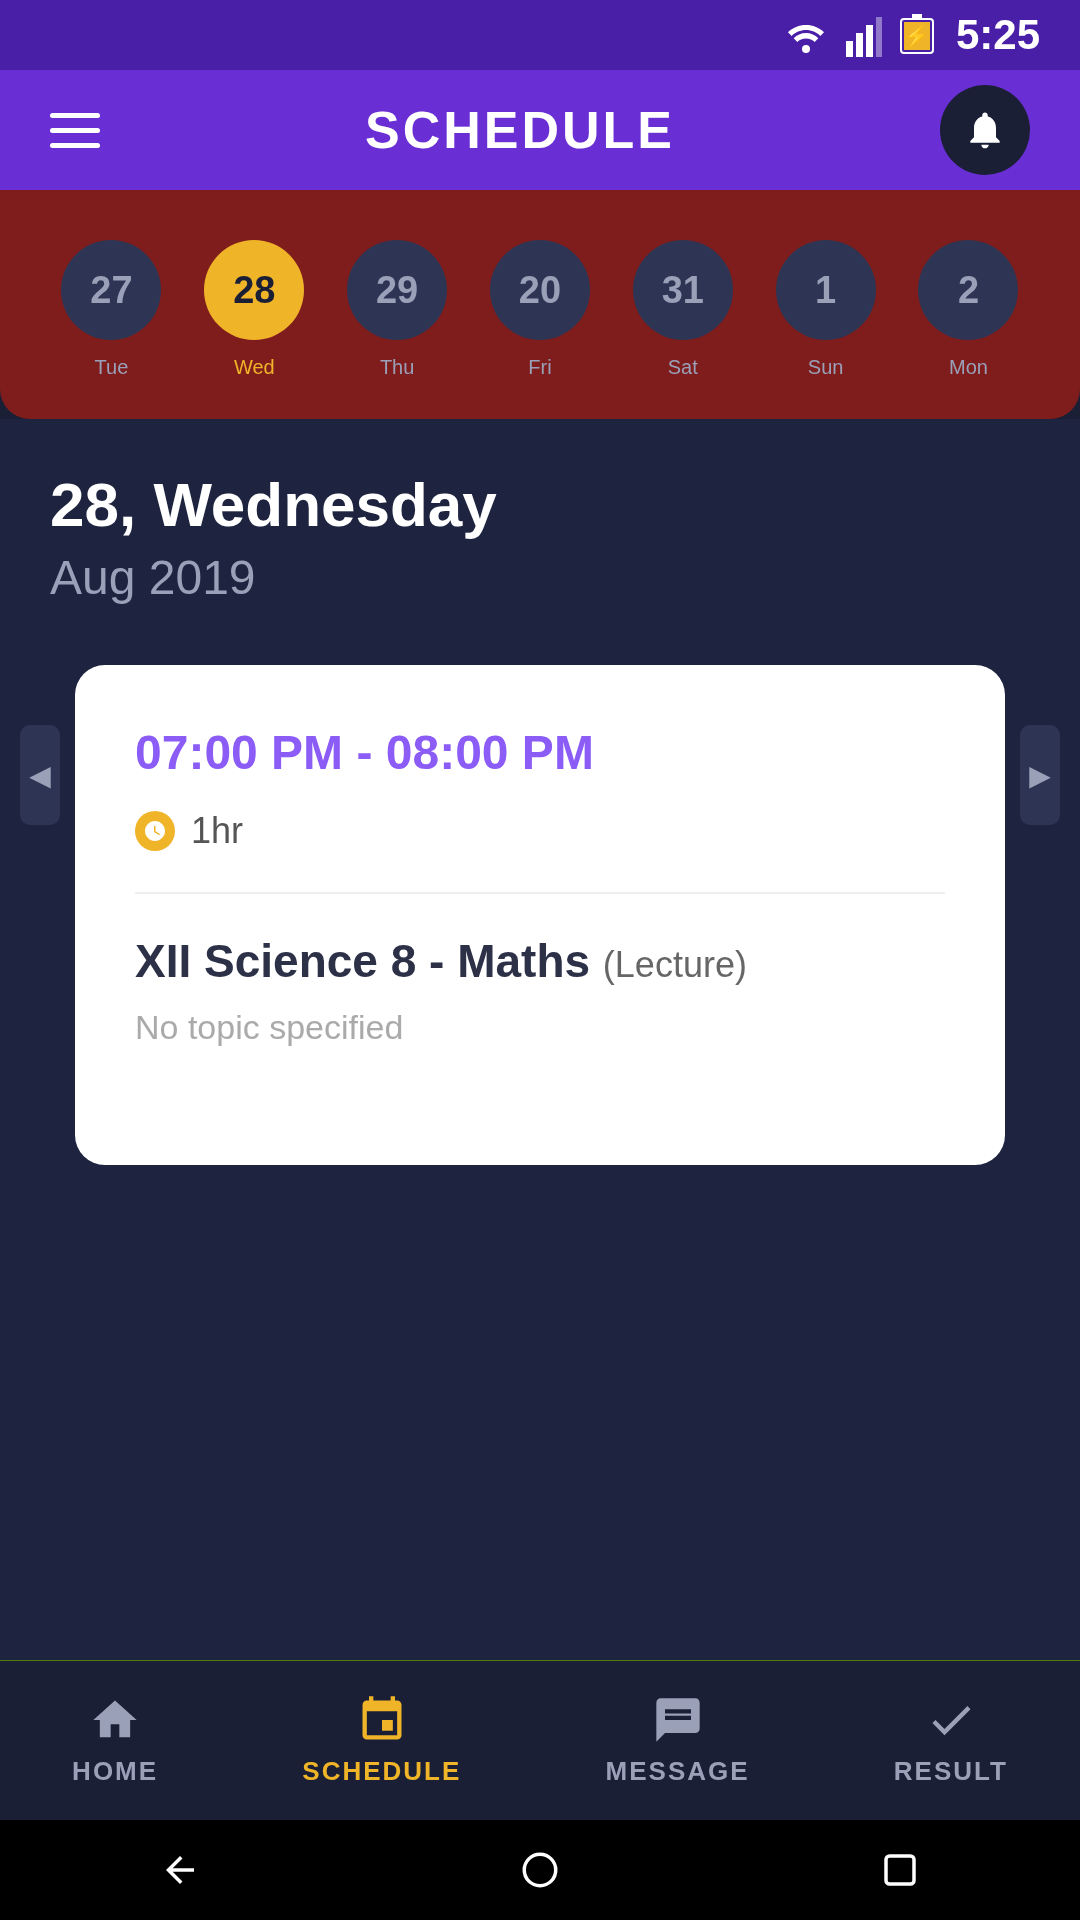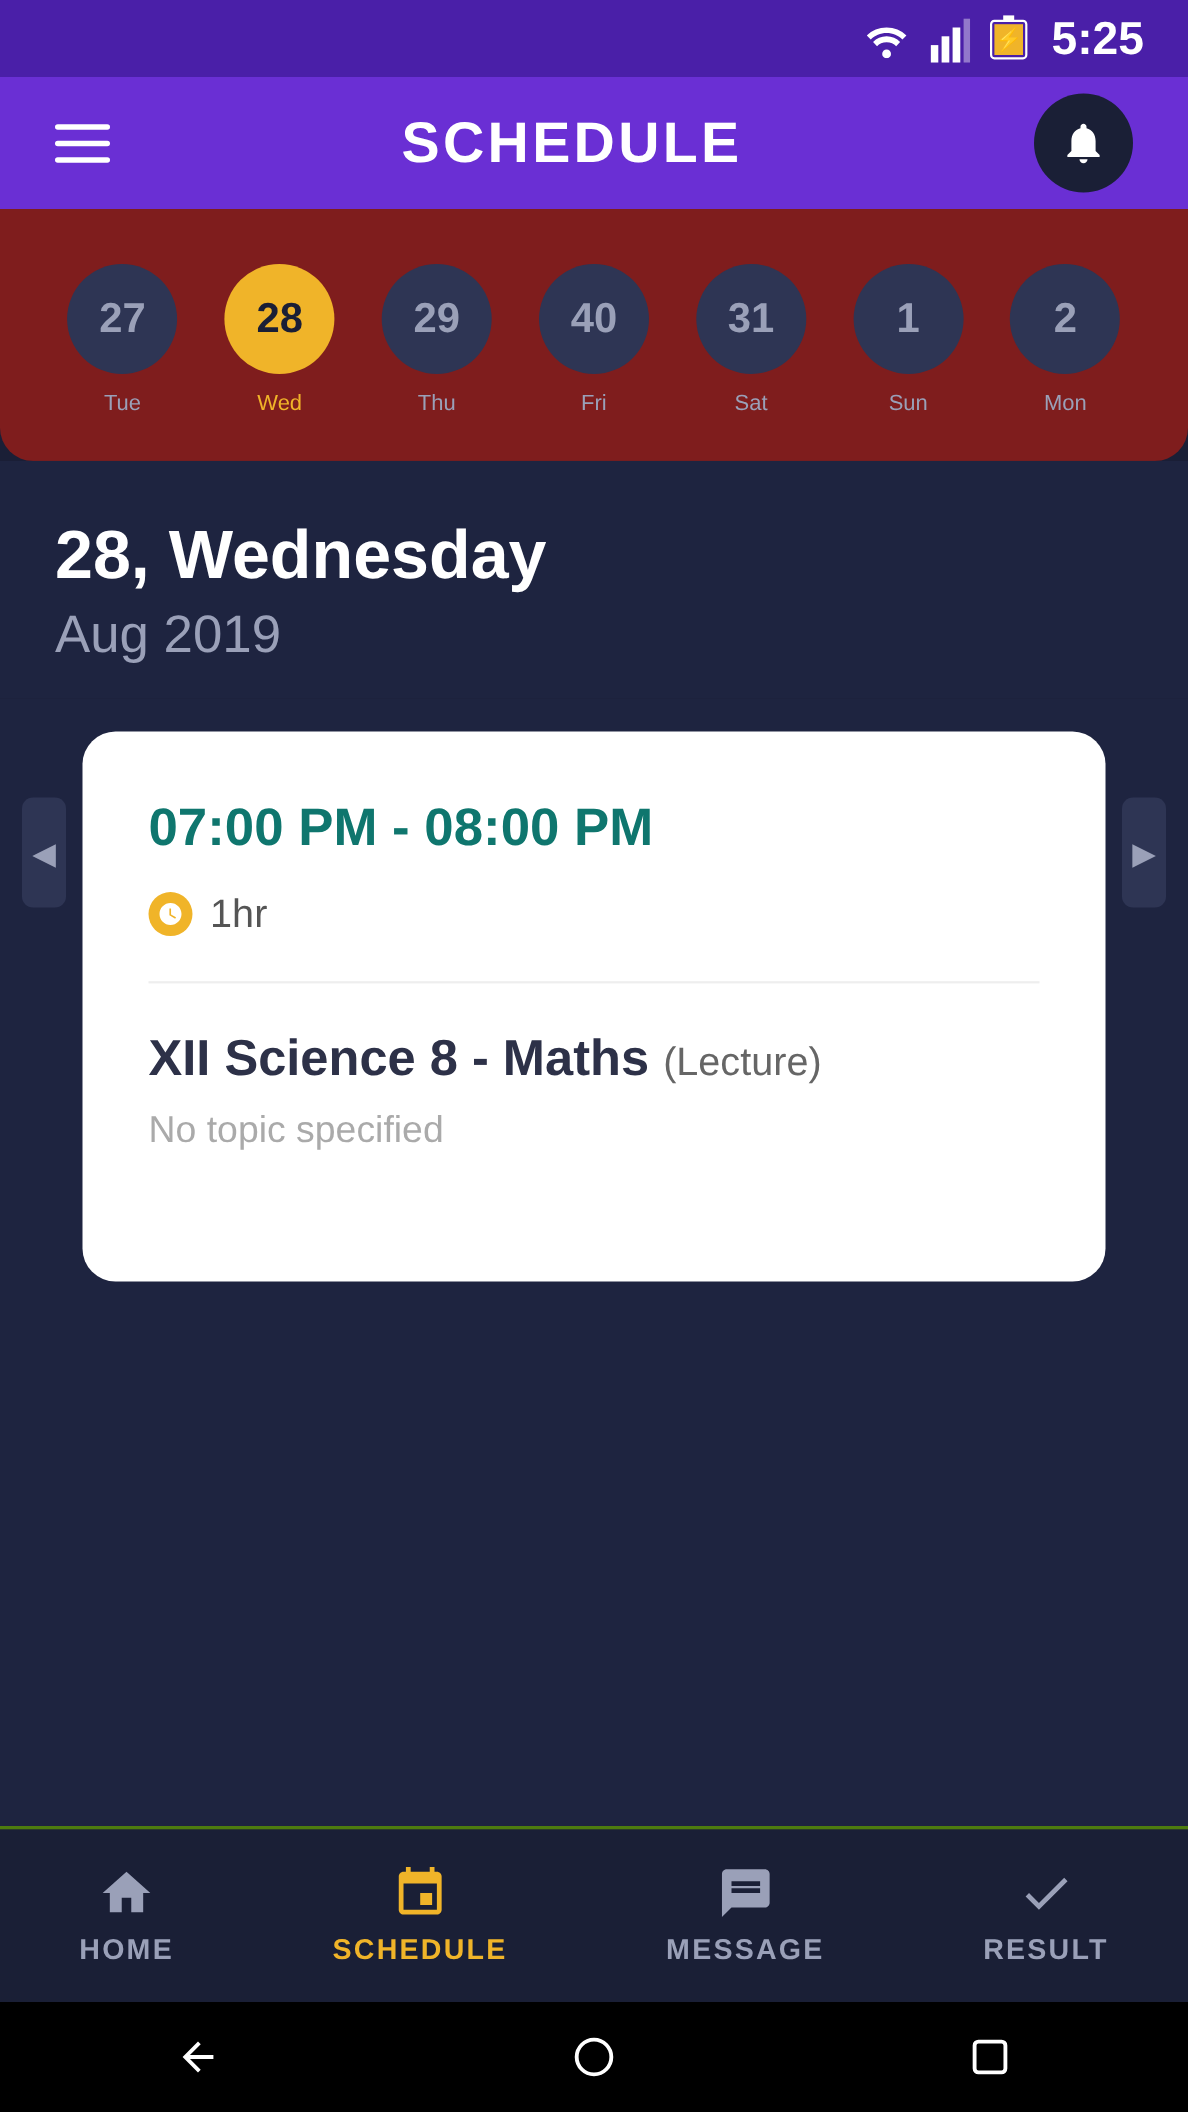--- a/index.html
+++ b/index.html
@@ -164,21 +164,21 @@
     .schedule-card {
       flex: 1;
       background: white;
       border-radius: 30px;
       padding: 60px 60px 70px;
       min-height: 500px;
     }
     .card-time {
       font-size: 48px;
       font-weight: bold;
-      color: #0f766e;
+      color: #8b5cf6;
       margin-bottom: 30px;
     }
     .card-duration {
       display: flex;
       align-items: center;
       gap: 16px;
       margin-bottom: 40px;
     }
     .clock-dot {
       width: 40px;
@@ -227,21 +227,21 @@
       color: #aaa;
     }
 
     
     .bottom-nav {
       background: #1a1f36;
       height: 160px;
       display: flex;
       align-items: center;
       justify-content: space-around;
-      border-top: 3px solid #4d7c0f;
+      border-top: 1px solid #4d7c0f;
     }
     .nav-item {
       display: flex;
       flex-direction: column;
       align-items: center;
       gap: 10px;
       cursor: pointer;
       padding: 10px 30px;
     }
     .nav-item svg {
@@ -334,21 +334,21 @@
       <div class="day-number active">28</div>
       <span class="day-label active">Wed</span>
     </div>
 
     <div class="day-item">
       <div class="day-number">29</div>
       <span class="day-label">Thu</span>
     </div>
 
     <div class="day-item">
-      <div class="day-number">40</div>
+      <div class="day-number">20</div>
       <span class="day-label">Fri</span>
     </div>
 
     <div class="day-item">
       <div class="day-number">31</div>
       <span class="day-label">Sat</span>
     </div>
 
     <div class="day-item">
       <div class="day-number">1</div>

